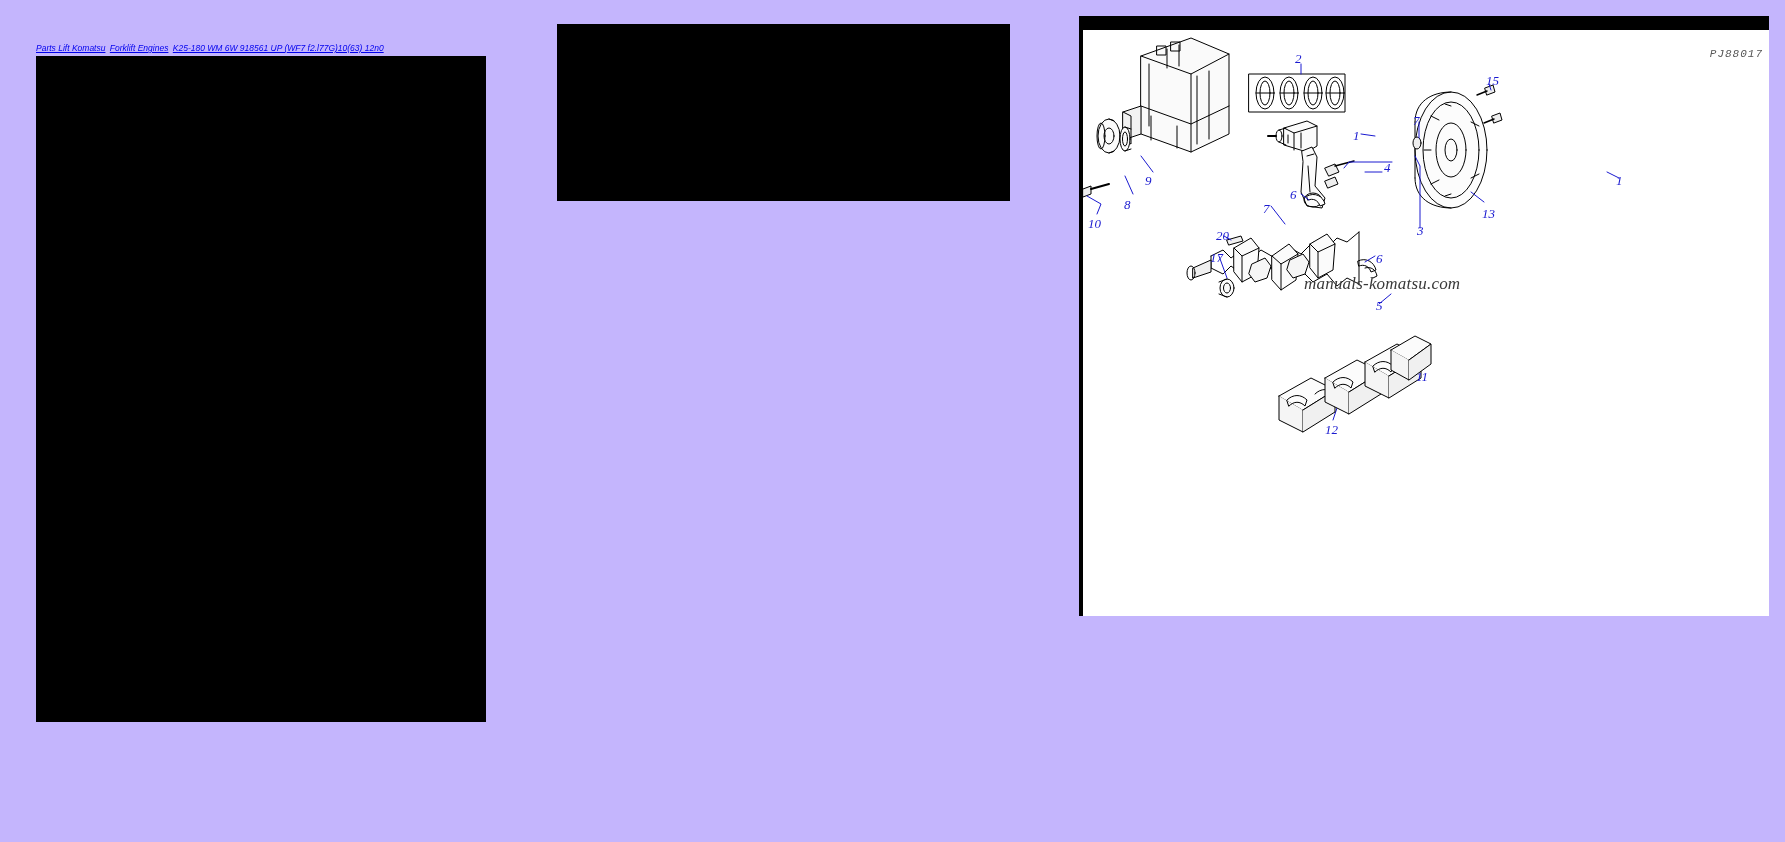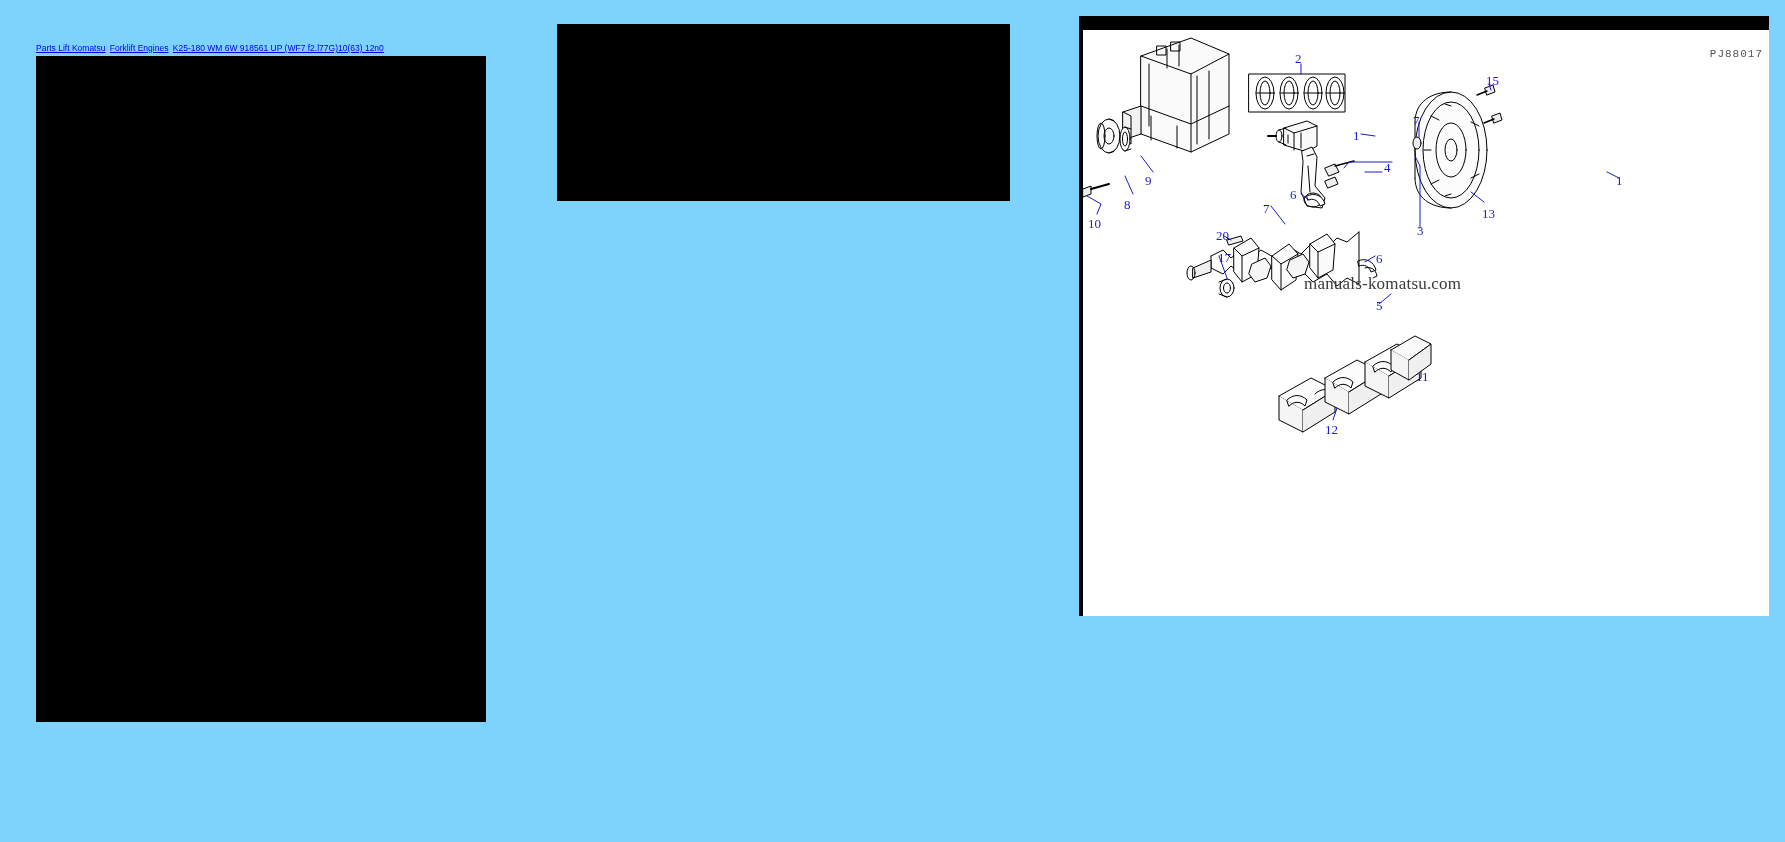--- a/index.html
+++ b/index.html
@@ -9,21 +9,22 @@
     width: 1785px;
     height: 842px;
     overflow: hidden;
     font-family: "Liberation Sans", sans-serif;
   }
 
   .page {
     position: relative;
     width: 1785px;
     height: 842px;
-    background: #7dd3fc;
+    background: #c4b5fd;
+    font-style: italic;
   }
 
   
   .left-col {
     position: absolute;
     left: 36px;
     top: 36px;
     width: 450px;
   }
 
@@ -342,19 +343,19 @@
     <div class="lbl" style="left:297px; top:235px;">6</div>
     <div class="lbl" style="left:184px; top:185px;">7</div>
     <div class="lbl" style="left:45px;  top:181px;">8</div>
     <div class="lbl" style="left:66px;  top:157px;">9</div>
     <div class="lbl" style="left:9px;   top:200px;text-align:center;">10</div>
     <div class="lbl" style="left:337px; top:338px;margin-top:15px;">11</div>
     <div class="lbl" style="left:246px; top:406px;">12</div>
     <div class="lbl" style="left:403px; top:190px;">13</div>
     <div class="lbl" style="left:407px; top:57px;text-align:center;">15</div>
     <div class="lbl" style="left:334px; top:97px;">7</div>
-    <div class="lbl" style="left:131px; top:234px;padding-left:8px;">17</div>
+    <div class="lbl" style="left:131px; top:234px;">17</div>
     <div class="lbl" style="left:137px; top:212px;">20</div>
   </div>
 
   <div class="watermark">manuals-komatsu.com</div>
 
 </div>
 
 </body></html>

